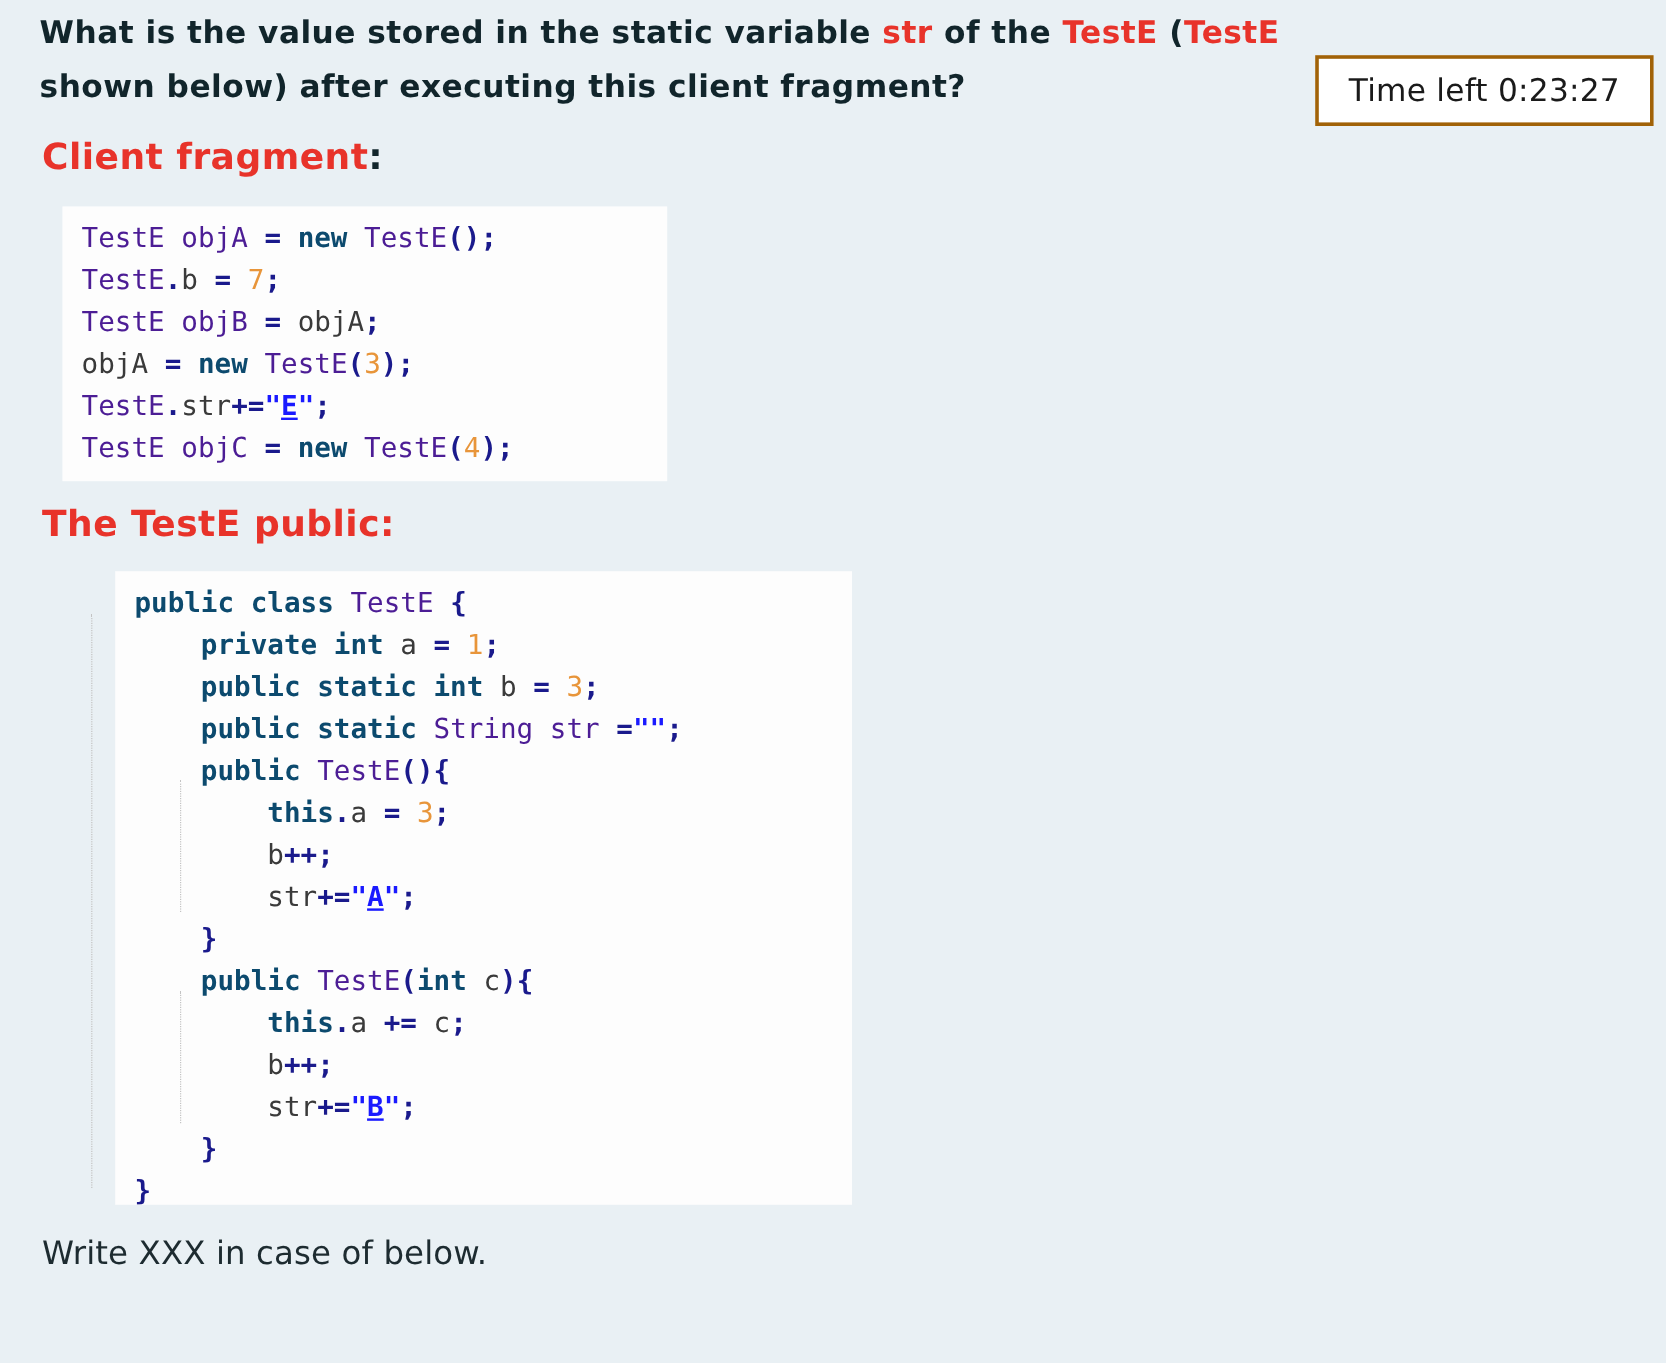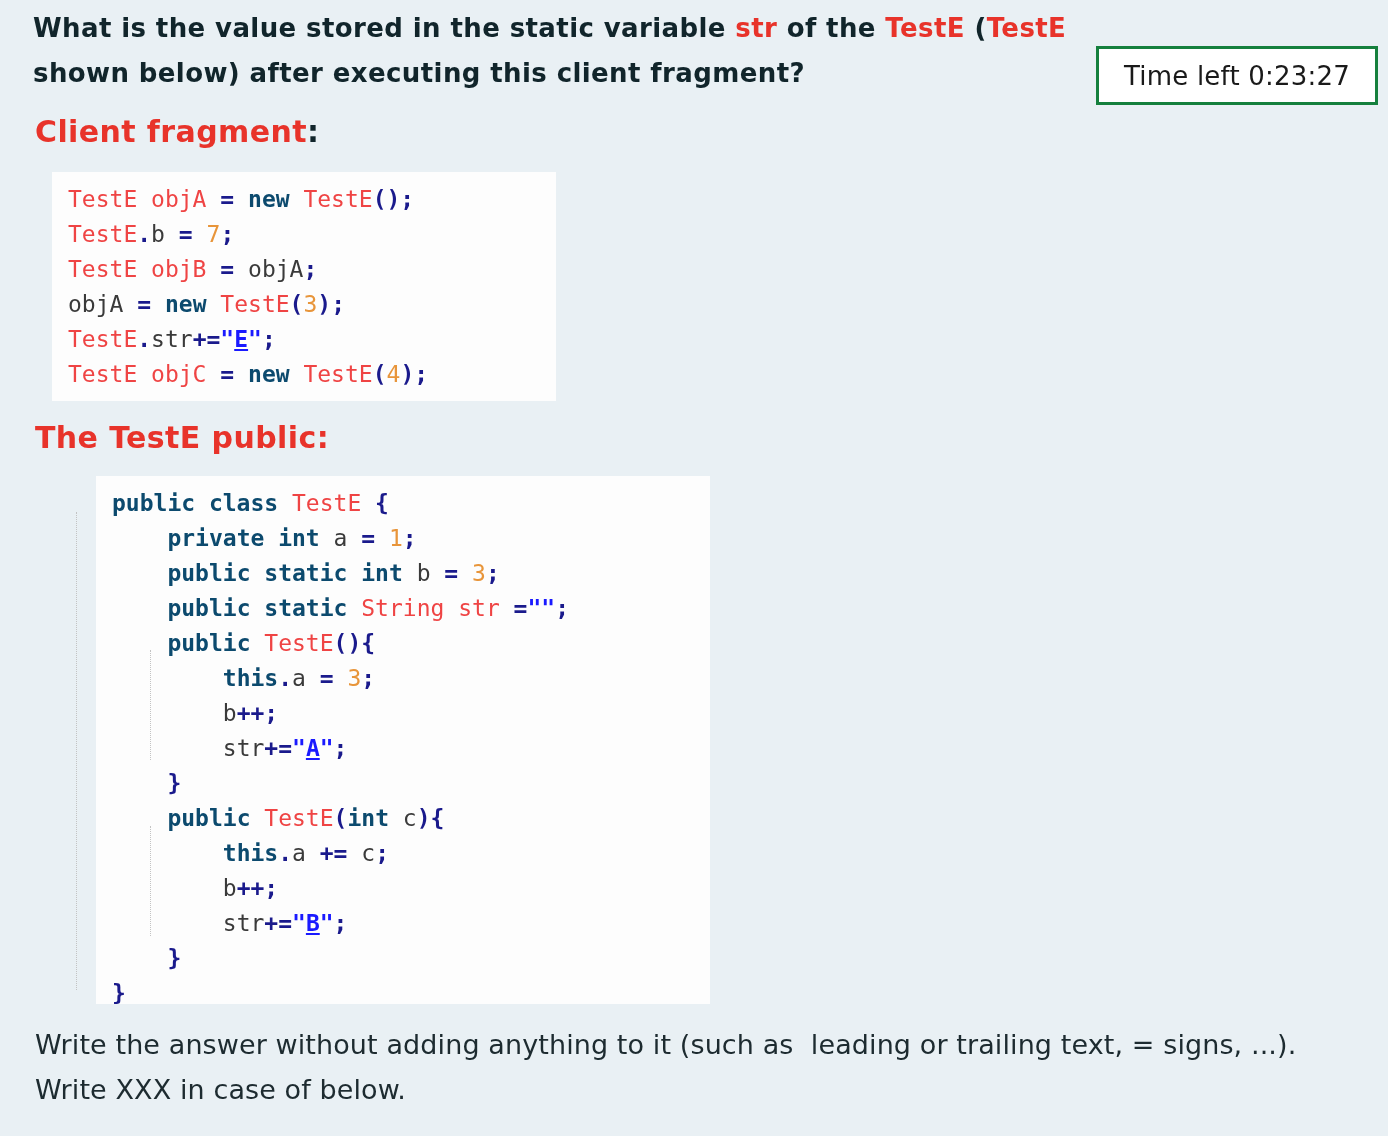--- a/index.html
+++ b/index.html
@@ -33,21 +33,21 @@
   .question .accent { color: #e8332a; }
 
   
   .timer-box {
     position: absolute;
     left: 1096px;
     top: 46px;
     width: 282px;
     height: 59px;
     background: #ffffff;
-    border: 3px solid #15803d;
+    border: 3px solid #a16207;
     box-sizing: border-box;
     display: flex;
     align-items: center;
     justify-content: center;
   }
   .timer-text {
     font-family: "DejaVu Sans", sans-serif;
     font-size: 26px;
     color: #1a1a1a;
     letter-spacing: 0.2px;
@@ -100,21 +100,21 @@
     position: relative;
   }
 
   
   .t-kw    { color: #0c4a6e; font-weight: bold; }   
   .t-num   { color: #e8953a; }                       
   .t-op    { color: #1a1a8c; font-weight: bold; }
   .t-str   { color: #1a1aff; font-weight: bold; text-decoration: underline; }
   .t-quote { color: #1a1aff; font-weight: bold; }
   .t-id    { color: #3a3a3a; }
-  .t-type  { color: #ef4444; text-align: center; }
+  .t-type  { color: #4c1d95; text-align: center; }
 
   
   .indent-guide {
     position: absolute;
     width: 1px;
     border-left: 1px dotted #c3c3c3;
   }
   #guide-class-body   { left: 76px;  top: 512px; height: 478px; }
   #guide-ctor1-body   { left: 150px; top: 650px; height: 110px; }
   #guide-ctor2-body   { left: 150px; top: 826px; height: 110px; }
@@ -150,15 +150,14 @@
 
 <div class="section-heading" id="heading-class">The TestE public:</div>
 
 <div class="code-block" id="code-class"><div class="code-line"><span class="t-kw">public class </span><span class="t-type">TestE </span><span class="t-op">{</span></div><div class="code-line"><span class="t-id">    </span><span class="t-kw">private int </span><span class="t-id">a </span><span class="t-op">= </span><span class="t-num">1</span><span class="t-op">;</span></div><div class="code-line"><span class="t-id">    </span><span class="t-kw">public static int </span><span class="t-id">b </span><span class="t-op">= </span><span class="t-num">3</span><span class="t-op">;</span></div><div class="code-line"><span class="t-id">    </span><span class="t-kw">public static </span><span class="t-type">String str </span><span class="t-op">=</span><span class="t-quote">""</span><span class="t-op">;</span></div><div class="code-line"><span class="t-id">    </span><span class="t-kw">public </span><span class="t-type">TestE</span><span class="t-op">(){</span></div><div class="code-line"><span class="t-id">        </span><span class="t-kw">this</span><span class="t-op">.</span><span class="t-id">a </span><span class="t-op">= </span><span class="t-num">3</span><span class="t-op">;</span></div><div class="code-line"><span class="t-id">        </span><span class="t-id">b</span><span class="t-op">++;</span></div><div class="code-line"><span class="t-id">        </span><span class="t-id">str</span><span class="t-op">+=</span><span class="t-quote">"</span><span class="t-str">A</span><span class="t-quote">"</span><span class="t-op">;</span></div><div class="code-line"><span class="t-id">    </span><span class="t-op">}</span></div><div class="code-line"><span class="t-id">    </span><span class="t-kw">public </span><span class="t-type">TestE</span><span class="t-op">(</span><span class="t-kw">int </span><span class="t-id">c</span><span class="t-op">){</span></div><div class="code-line"><span class="t-id">        </span><span class="t-kw">this</span><span class="t-op">.</span><span class="t-id">a </span><span class="t-op">+= </span><span class="t-id">c</span><span class="t-op">;</span></div><div class="code-line"><span class="t-id">        </span><span class="t-id">b</span><span class="t-op">++;</span></div><div class="code-line"><span class="t-id">        </span><span class="t-id">str</span><span class="t-op">+=</span><span class="t-quote">"</span><span class="t-str">B</span><span class="t-quote">"</span><span class="t-op">;</span></div><div class="code-line"><span class="t-id">    </span><span class="t-op">}</span></div><div class="code-line"><span class="t-op">}</span></div></div>
 
 <div class="indent-guide" id="guide-class-body"></div>
 <div class="indent-guide" id="guide-ctor1-body"></div>
 <div class="indent-guide" id="guide-ctor2-body"></div>
 
 <div class="footer">
-  <div class="footer-line">Write the answer without adding anything to it (such as  leading or trailing text, = signs, ...).</div>
   <div class="footer-line">Write XXX in case of below.</div>
 </div>
 
 </body></html>

